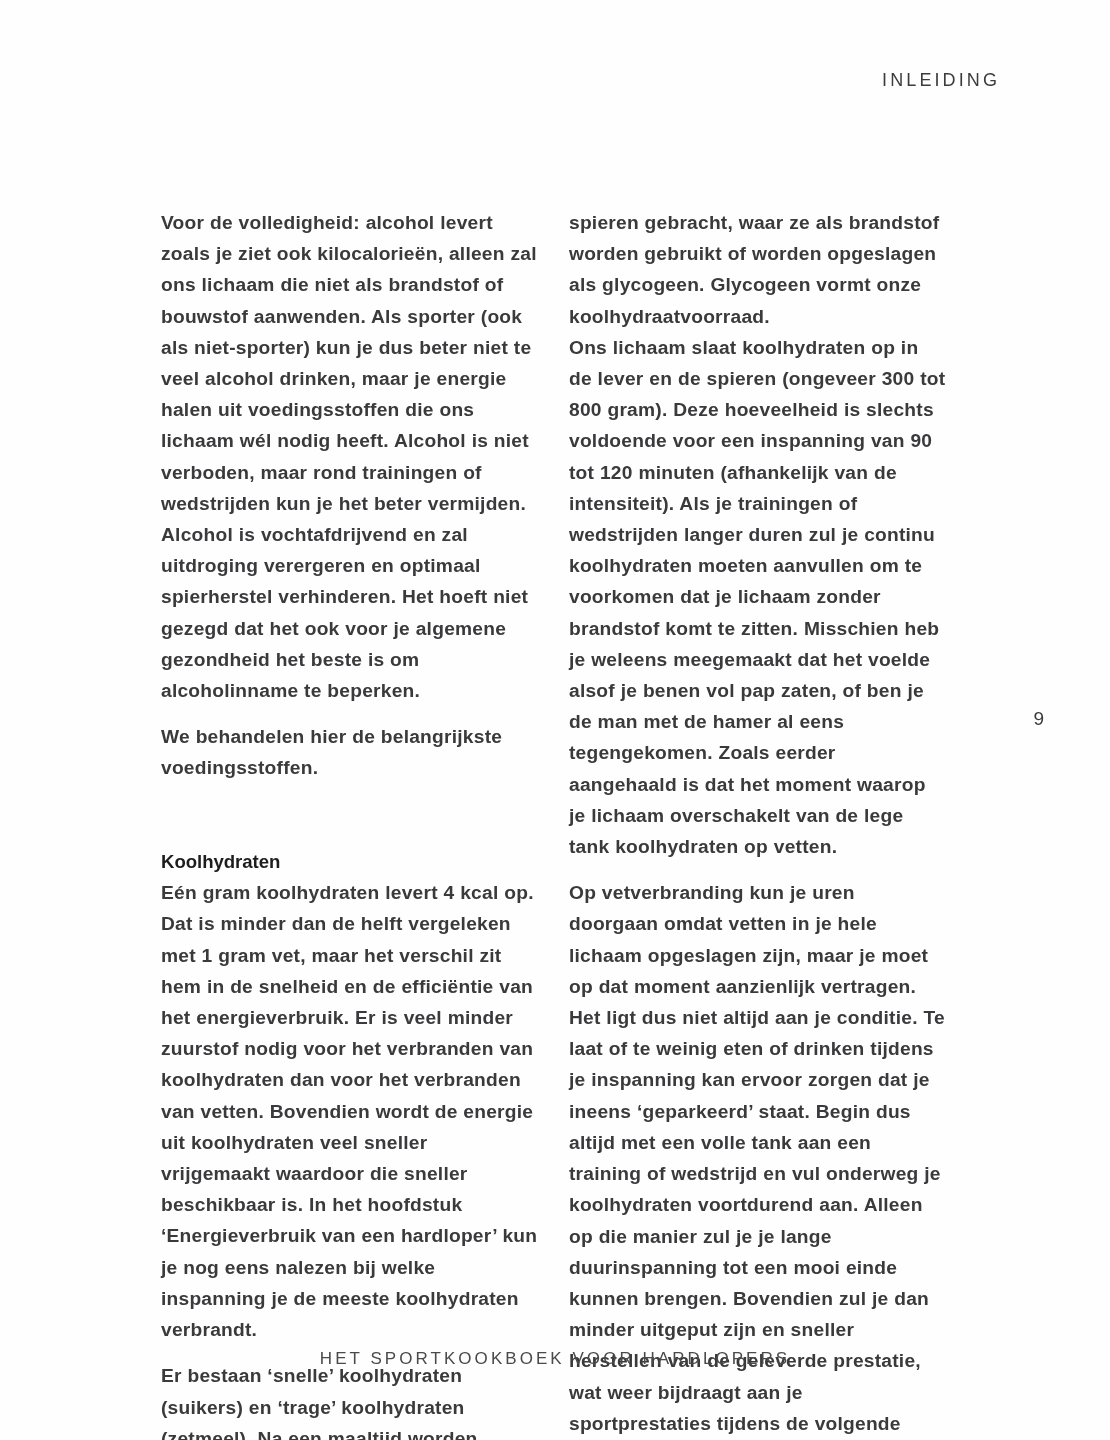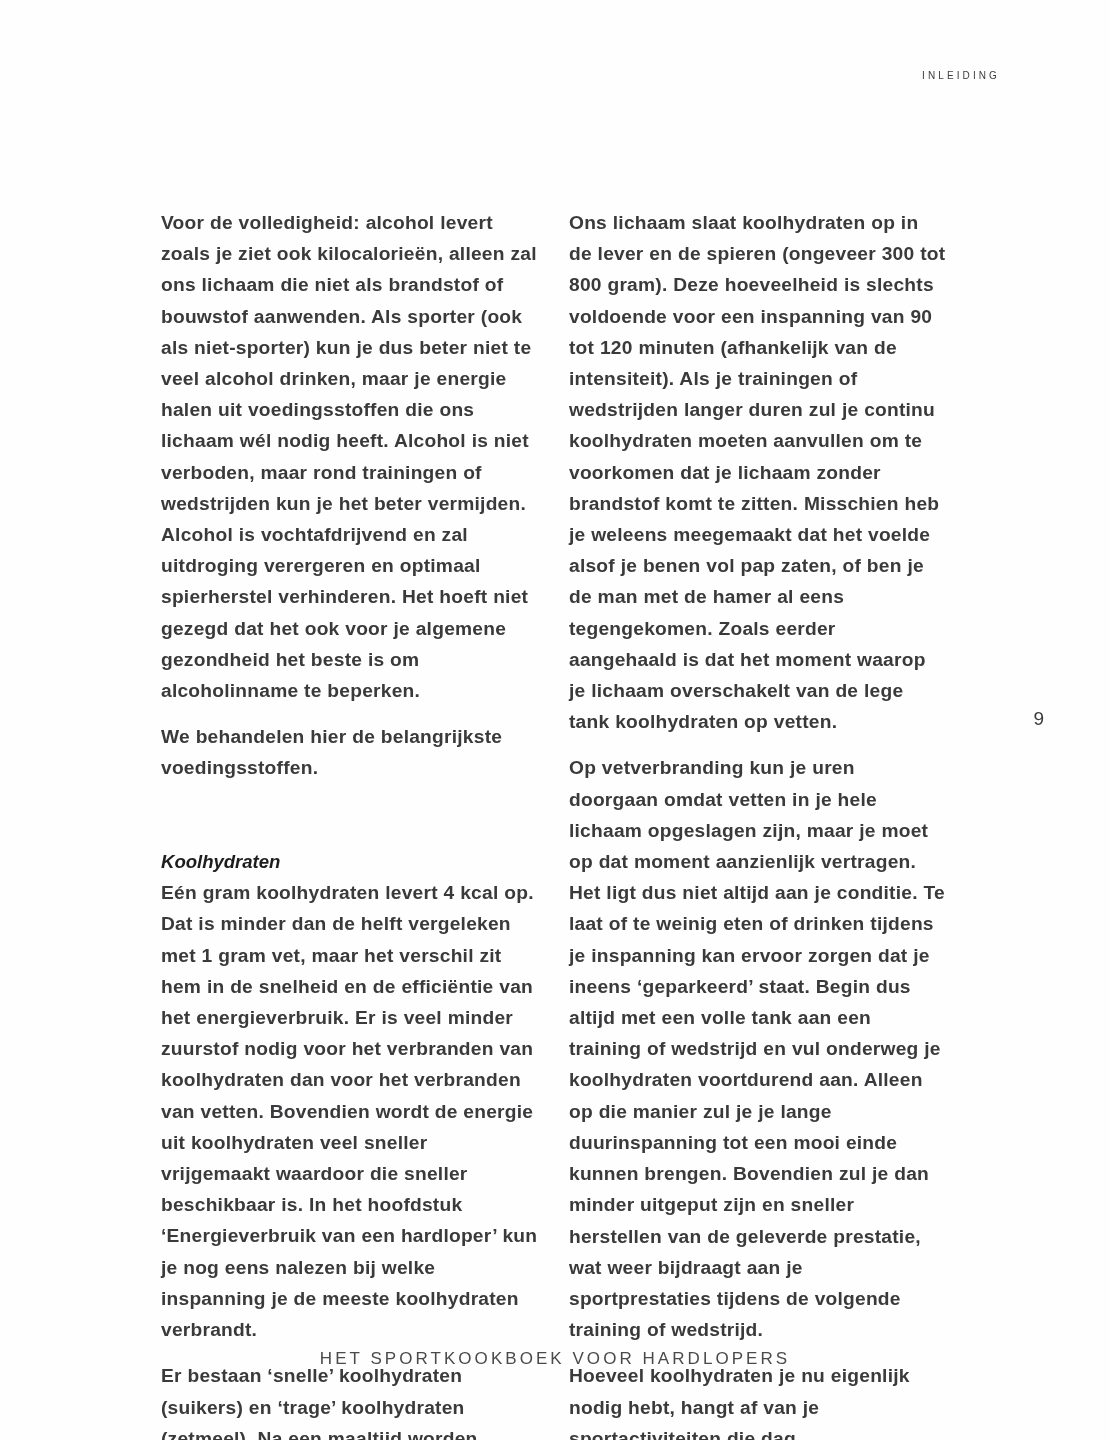--- a/index.html
+++ b/index.html
@@ -20,21 +20,21 @@
     background: #fefefe;
     overflow: hidden;
     box-sizing: border-box;
   }
 
   
   .running-head {
     position: absolute;
     top: 70px;
     right: 110px;
-    font-size: 10px;
+    font-size: 18px;
     letter-spacing: 3.1px;
     color: #3c3c3e;
     font-weight: 400;
     text-transform: uppercase;
     white-space: nowrap;
     text-align: right;
   }
 
   
   .columns {
@@ -54,32 +54,32 @@
   .para {
     font-size: 19.2px;
     line-height: 31.2px;
     color: #3a3a3c;
     margin: 0;
     letter-spacing: 0.012em;
     word-spacing: 0.01em;
     font-weight: 700;
     text-align: left;
   }
-  .para + .para { margin-top: 15px; }
+  .para + .para { margin-top: 0; }
   .para.gap-before { margin-top: 15px; }
 
   .subhead {
     font-size: 18.6px;
     line-height: 31.2px;
     font-weight: 700;
     color: #1d1d1f;
     margin: 0;
     letter-spacing: -0.002em;
   }
-  .subhead.gap-before-lg { margin-top: 62.4px; font-style: italic; }
+  .subhead.gap-before-lg { margin-top: 62.4px; }
 
   
   .folio {
     position: absolute;
     top: 709px;
     right: 66px;
     font-size: 19px;
     color: #3a3a3c;
     line-height: 1;
   }
@@ -113,20 +113,21 @@
       <p class="para gap-before">We behandelen hier de belangrijkste voedingsstoffen.</p>
 
       <h2 class="subhead gap-before-lg">Koolhydraten</h2>
 
       <p class="para">Eén gram koolhydraten levert 4 kcal op. Dat is minder dan de helft vergeleken met 1 gram vet, maar het verschil zit hem in de snelheid en de efficiëntie van het energieverbruik. Er is veel minder zuurstof nodig voor het verbranden van koolhydraten dan voor het verbranden van vetten. Bovendien wordt de energie uit koolhydraten veel sneller vrijgemaakt waardoor die sneller beschikbaar is. In het hoofdstuk ‘Energieverbruik van een hardloper’ kun je nog eens nalezen bij welke inspanning je de meeste koolhydraten verbrandt.</p>
 
       <p class="para gap-before">Er bestaan ‘snelle’ koolhydraten (suikers) en ‘trage’ koolhydraten (zetmeel). Na een maaltijd worden koolhydraten in de darmen afgebroken en komen ze als bloedglucose (bloedsuiker) in het bloed terecht. Op die manier worden suikers naar de</p>
     </div>
 
     <div class="col col-right">
+      <p class="para">spieren gebracht, waar ze als brandstof worden gebruikt of worden opgeslagen als glycogeen. Glycogeen vormt onze koolhydraatvoorraad.</p>
 
       <p class="para">Ons lichaam slaat koolhydraten op in de lever en de spieren (ongeveer 300 tot 800 gram). Deze hoeveelheid is slechts voldoende voor een inspanning van 90 tot 120 minuten (afhankelijk van de intensiteit). Als je trainingen of wedstrijden langer duren zul je continu koolhydraten moeten aanvullen om te voorkomen dat je lichaam zonder brandstof komt te zitten. Misschien heb je weleens meegemaakt dat het voelde alsof je benen vol pap zaten, of ben je de man met de hamer al eens tegengekomen. Zoals eerder aangehaald is dat het moment waarop je lichaam overschakelt van de lege tank koolhydraten op vetten.</p>
 
       <p class="para gap-before">Op vetverbranding kun je uren doorgaan omdat vetten in je hele lichaam opgeslagen zijn, maar je moet op dat moment aanzienlijk vertragen. Het ligt dus niet altijd aan je conditie. Te laat of te weinig eten of drinken tijdens je inspanning kan ervoor zorgen dat je ineens ‘geparkeerd’ staat. Begin dus altijd met een volle tank aan een training of wedstrijd en vul onderweg je koolhydraten voortdurend aan. Alleen op die manier zul je je lange duurinspanning tot een mooi einde kunnen brengen. Bovendien zul je dan minder uitgeput zijn en sneller herstellen van de geleverde prestatie, wat weer bijdraagt aan je sportprestaties tijdens de volgende training of wedstrijd.</p>
 
       <p class="para gap-before">Hoeveel koolhydraten je nu eigenlijk nodig hebt, hangt af van je sportactiviteiten die dag.</p>
     </div>
 
   </div>
 

